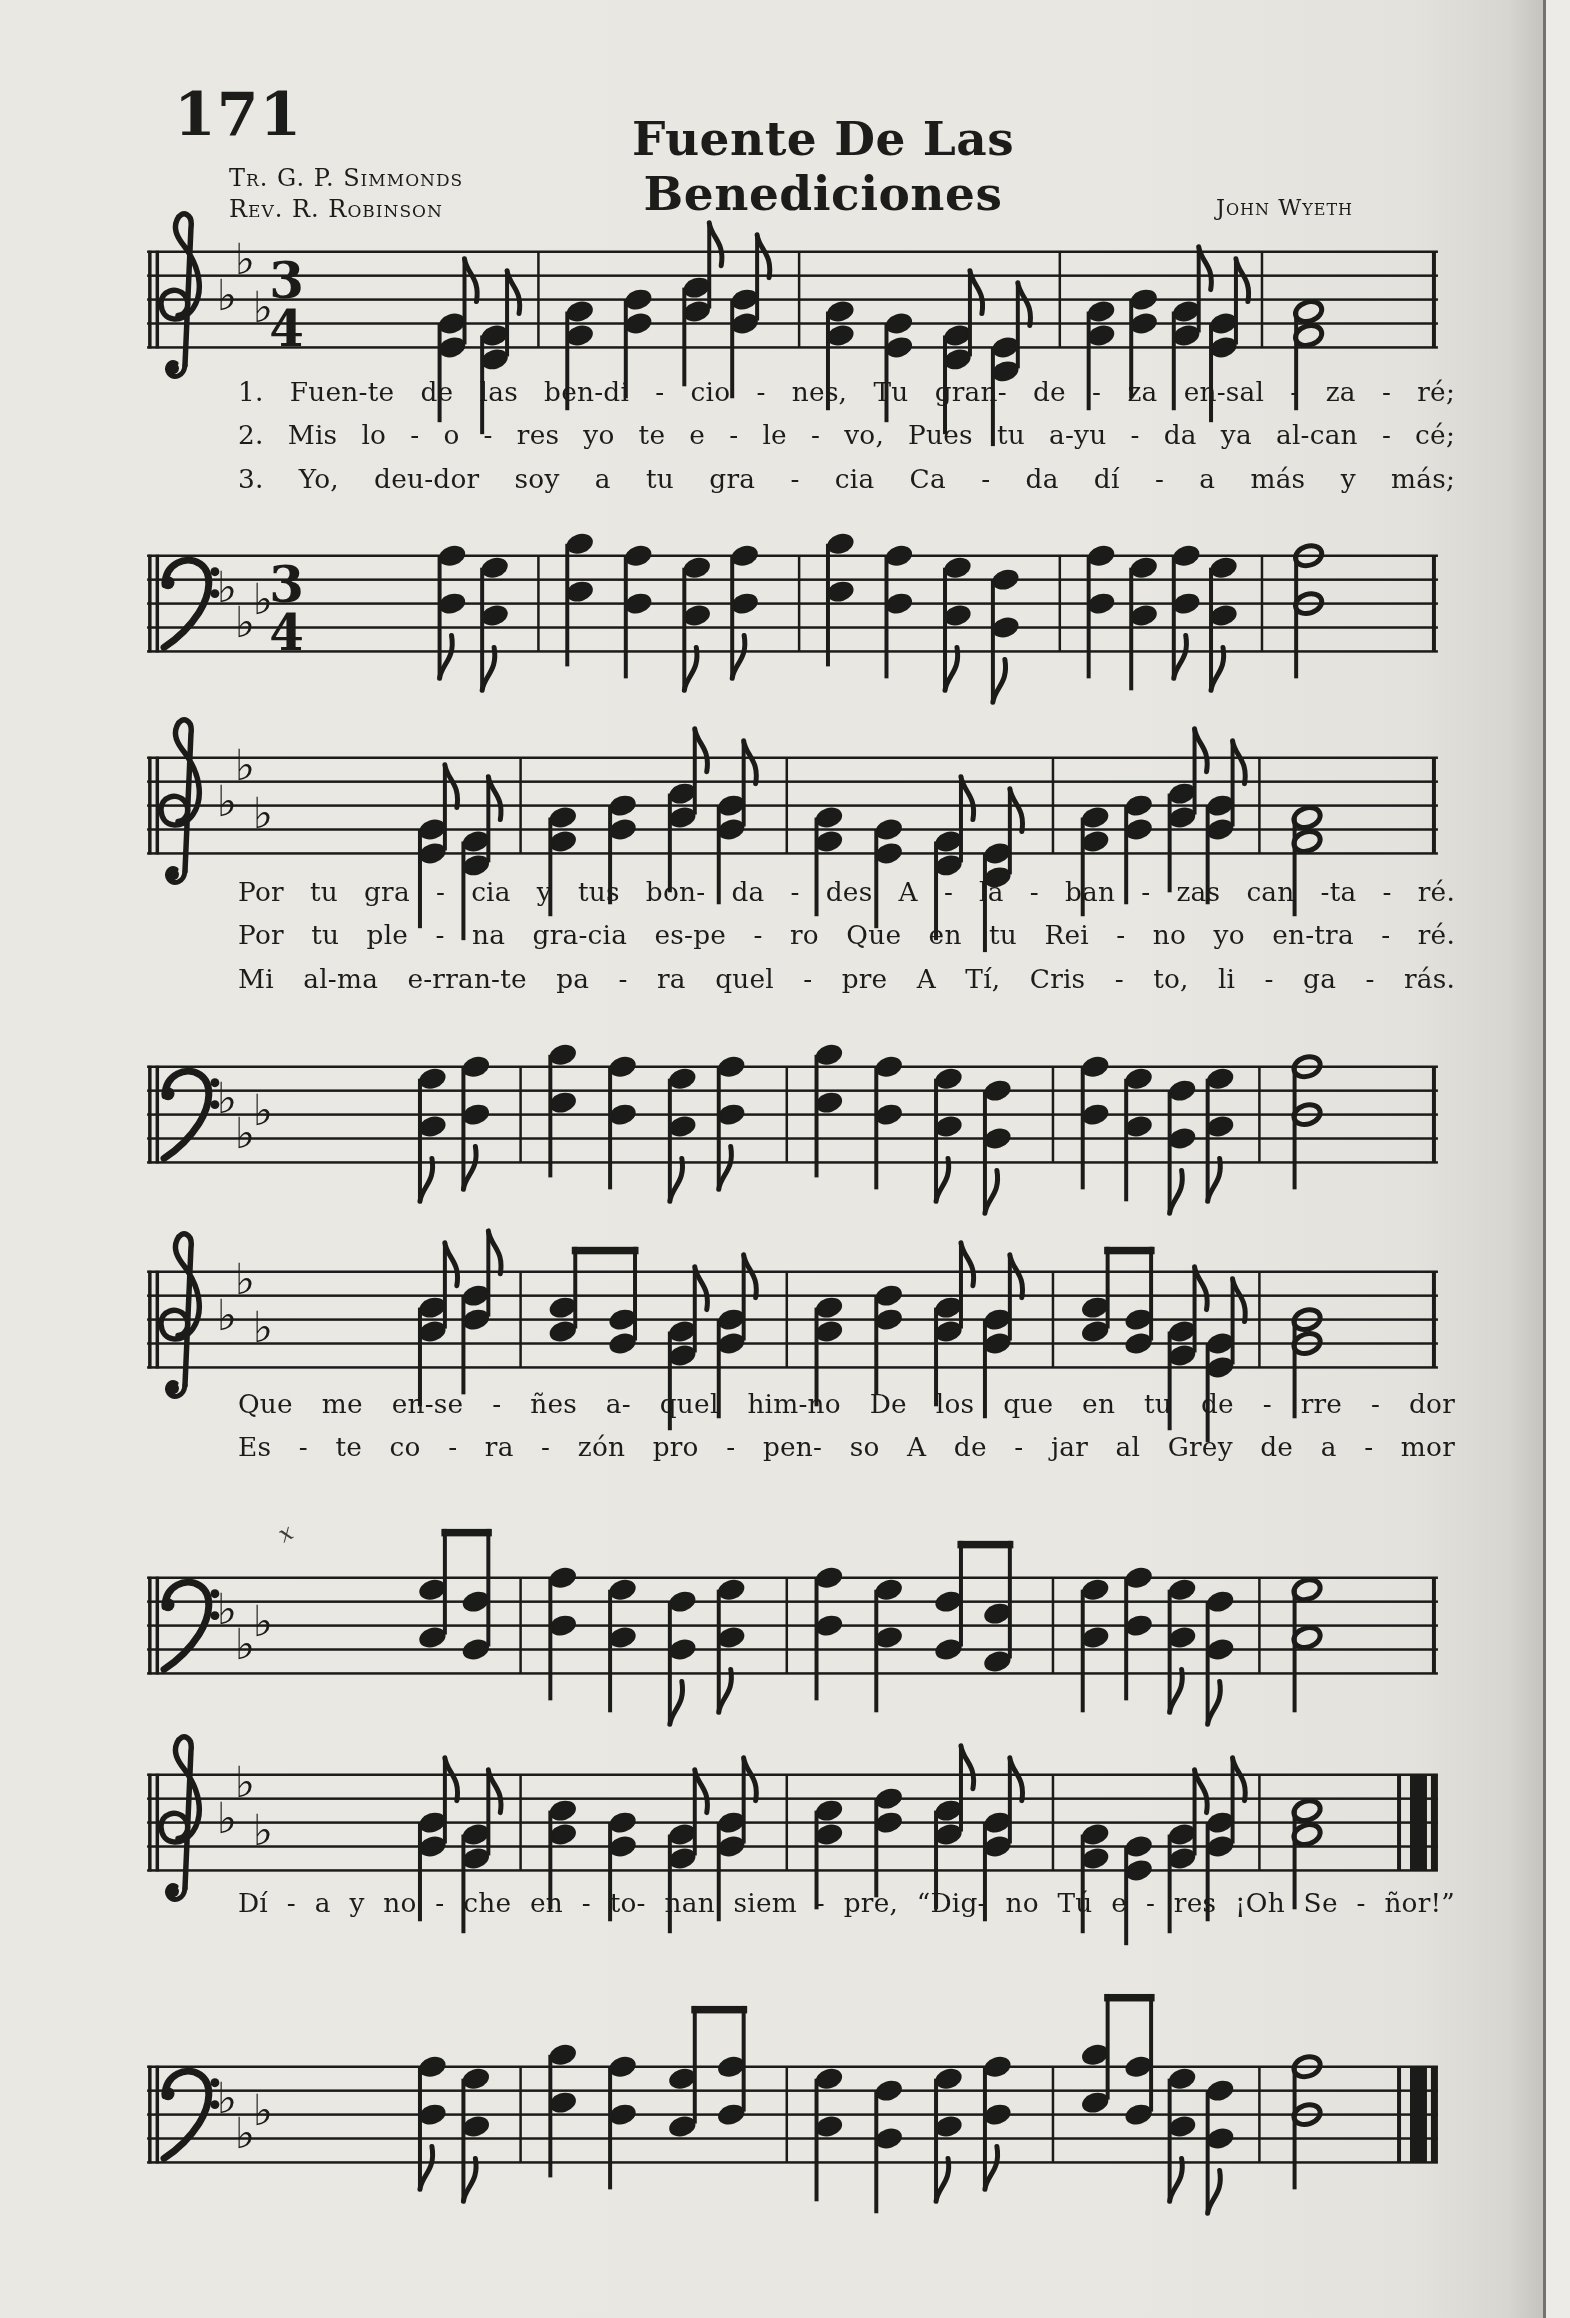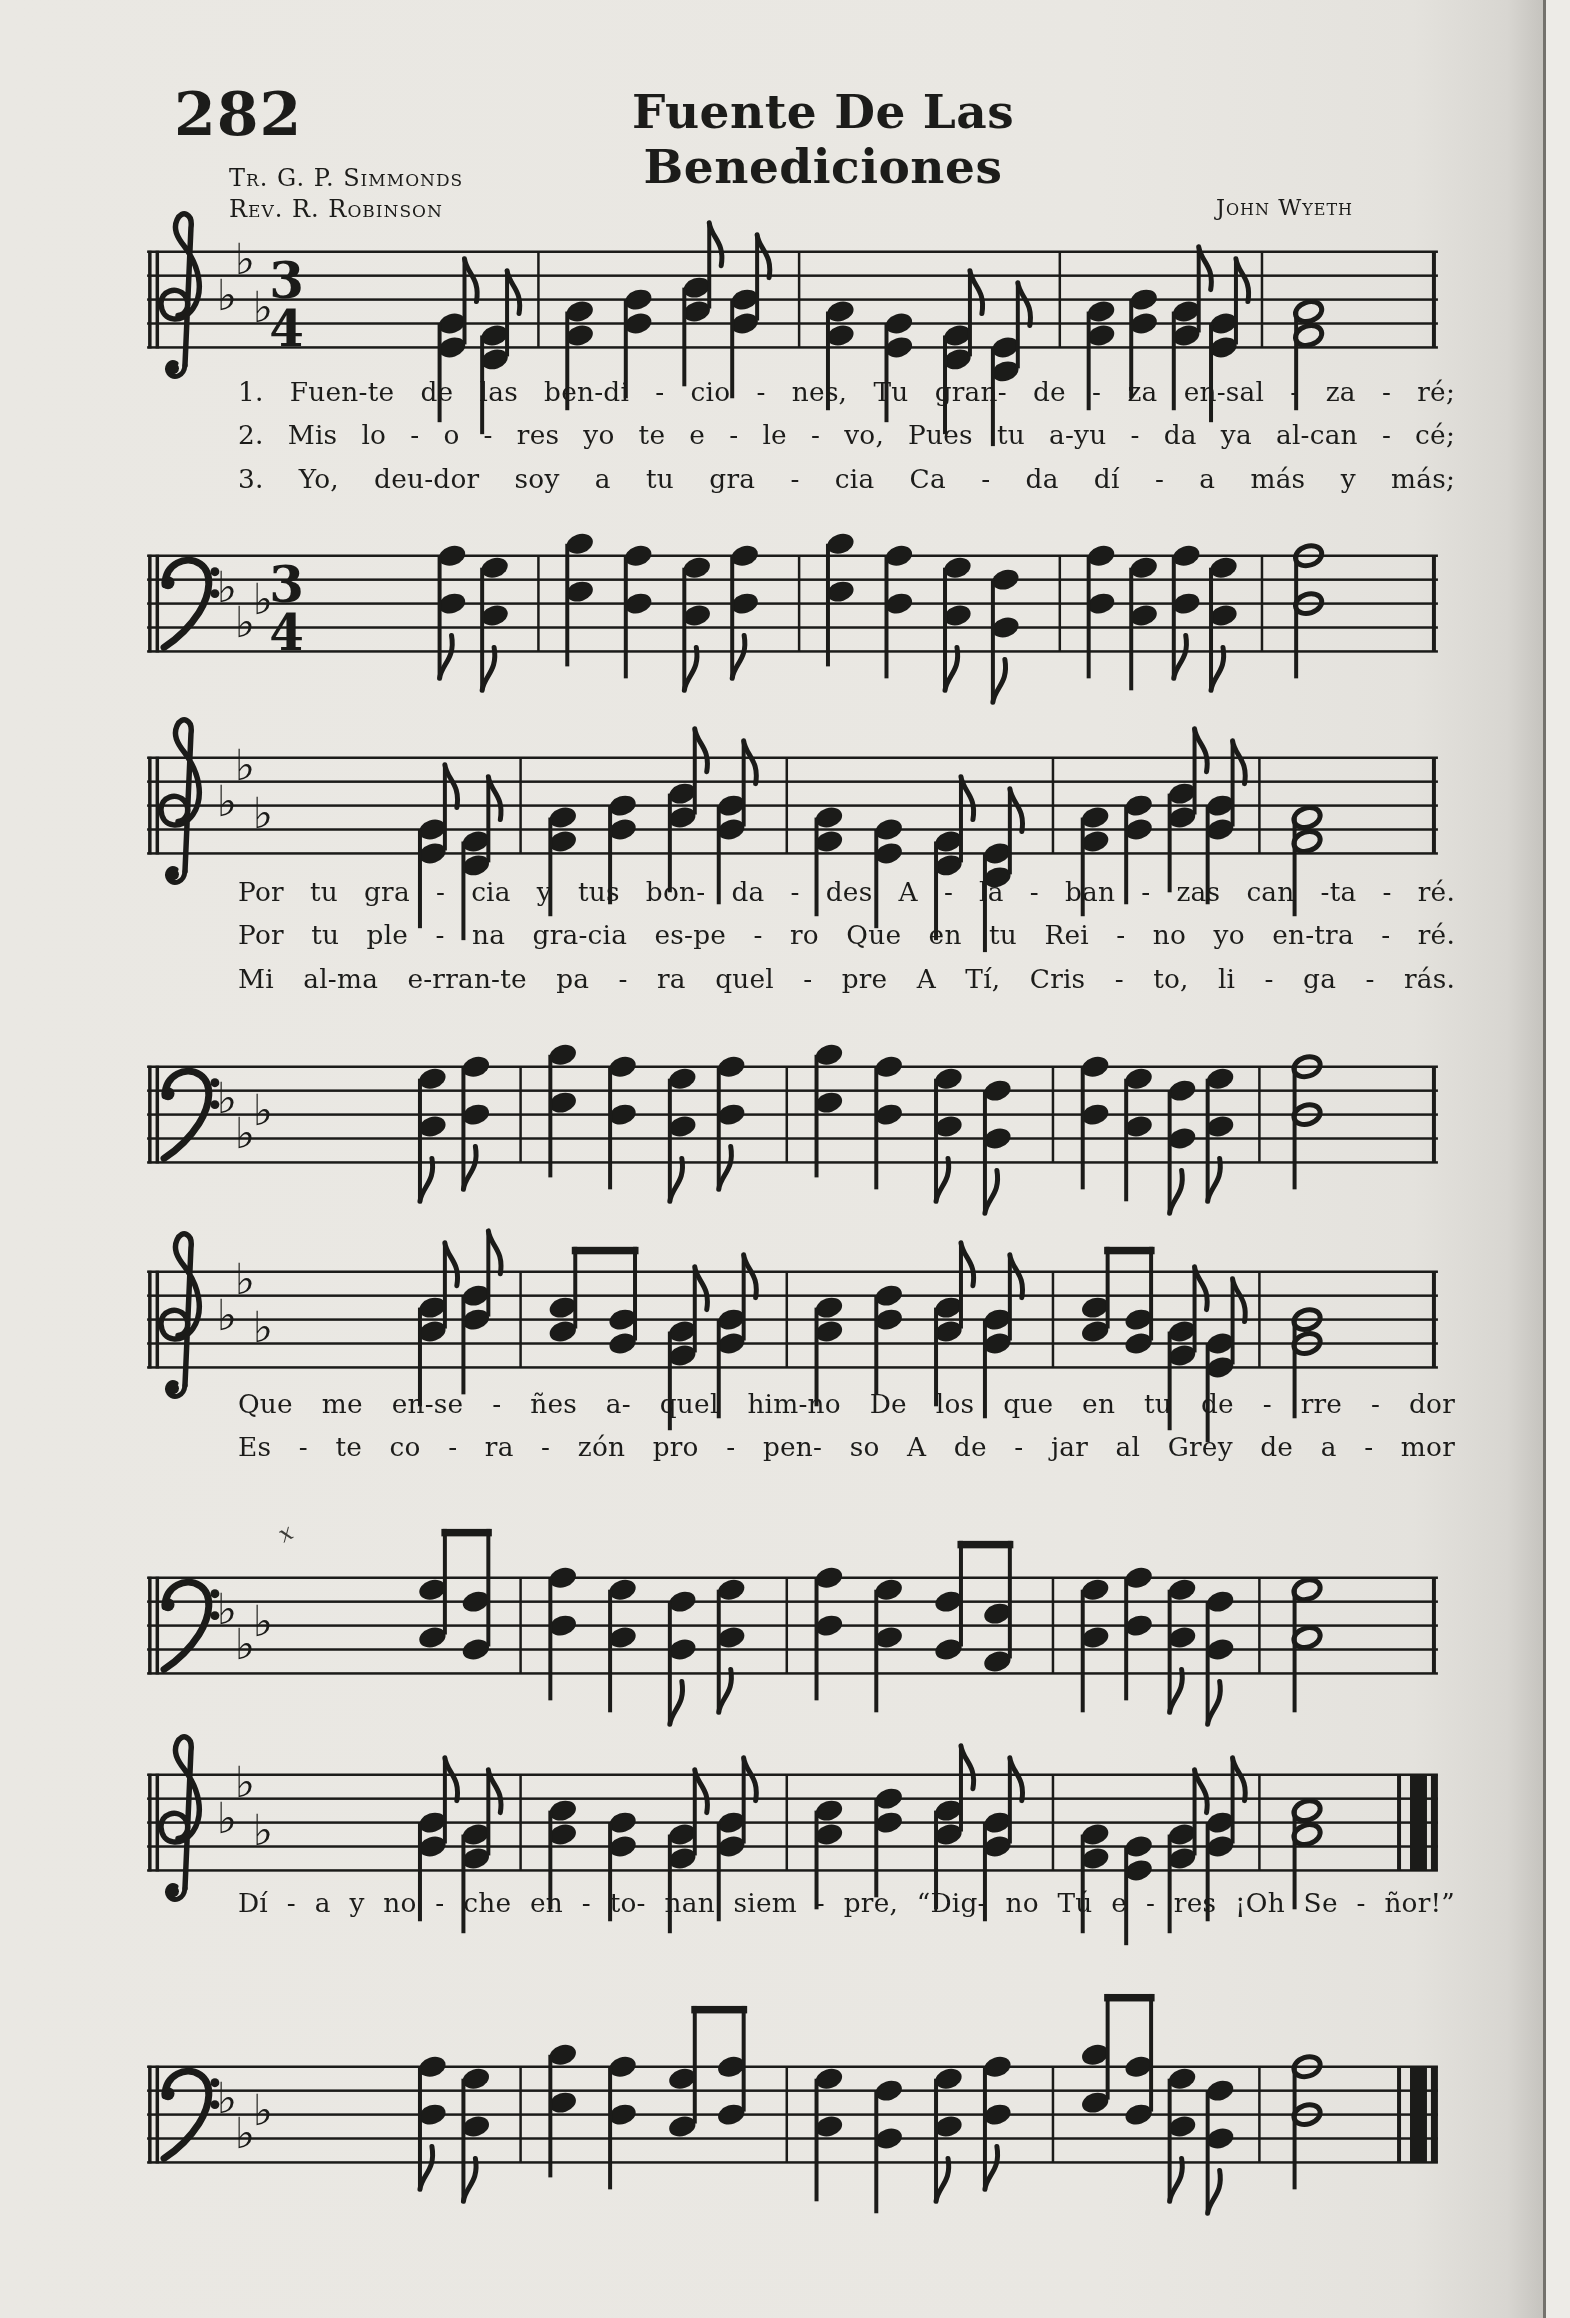--- a/index.html
+++ b/index.html
@@ -4,39 +4,39 @@
 <style>
   html,body{margin:0;padding:0;}
   body{
     width:1571px;height:2319px;position:relative;overflow:hidden;
     background:linear-gradient(90deg,#eae8e3 0%,#e9e7e2 70%,#e4e2dd 90%,#d8d6d1 96%,#c6c4bf 98.2%);
     font-family:"DejaVu Serif","Liberation Serif",serif;color:#1c1c1a;
   }
   .page-edge{position:absolute;top:0;left:1543px;width:3.5px;height:2319px;background:#74726d;}
   .outer-strip{position:absolute;top:0;left:1546px;width:24.4px;height:2319px;background:#edebe7;}
   .hymn-number{position:absolute;left:174px;top:79px;font-size:60px;font-weight:bold;letter-spacing:1px;}
-  .hymn-title{position:absolute;left:474px;top:84px;width:698px;text-align:center;font-size:47px;font-weight:bold;letter-spacing:0.5px;}
+  .hymn-title{position:absolute;left:474px;top:111px;width:698px;text-align:center;font-size:47px;font-weight:bold;letter-spacing:0.5px;}
   .credits-left{position:absolute;left:229px;top:163px;font-size:24px;font-variant-caps:small-caps;letter-spacing:1px;line-height:1.28;}
   .credit-right{position:absolute;left:1216px;top:194px;font-size:22.4px;font-variant-caps:small-caps;letter-spacing:1px;}
   .lyrics-block{position:absolute;left:238px;width:1217px;}
   .lyric-line{font-size:26.4px;line-height:1.0;margin-bottom:17px;white-space:normal;
     text-align:justify;text-align-last:justify;word-spacing:3px;letter-spacing:0.2px;}
   .staff-svg{position:absolute;left:147px;width:1296px;height:309px;overflow:visible;}
   .stray-mark{position:absolute;left:279px;top:1520px;font-size:23px;color:#3c3c38;
     transform:rotate(-28deg);font-style:italic;}
   .ink{fill:#1b1b19;}
   .ink-stroke{stroke:#1b1b19;fill:none;}
 </style>
 </head>
 <body>
 
 <div class="page-edge"></div>
 <div class="outer-strip"></div>
 
-<div class="hymn-number">282</div>
+<div class="hymn-number">171</div>
 <div class="hymn-title">Fuente De Las Benediciones</div>
 <div class="credits-left">
   <div>Tr. G. P. Simmonds</div>
   <div>Rev. R. Robinson</div>
 </div>
 <div class="credit-right">John Wyeth</div>
 
 <div class="stray-mark">x</div>
 
 <div id="lyrics-root">

